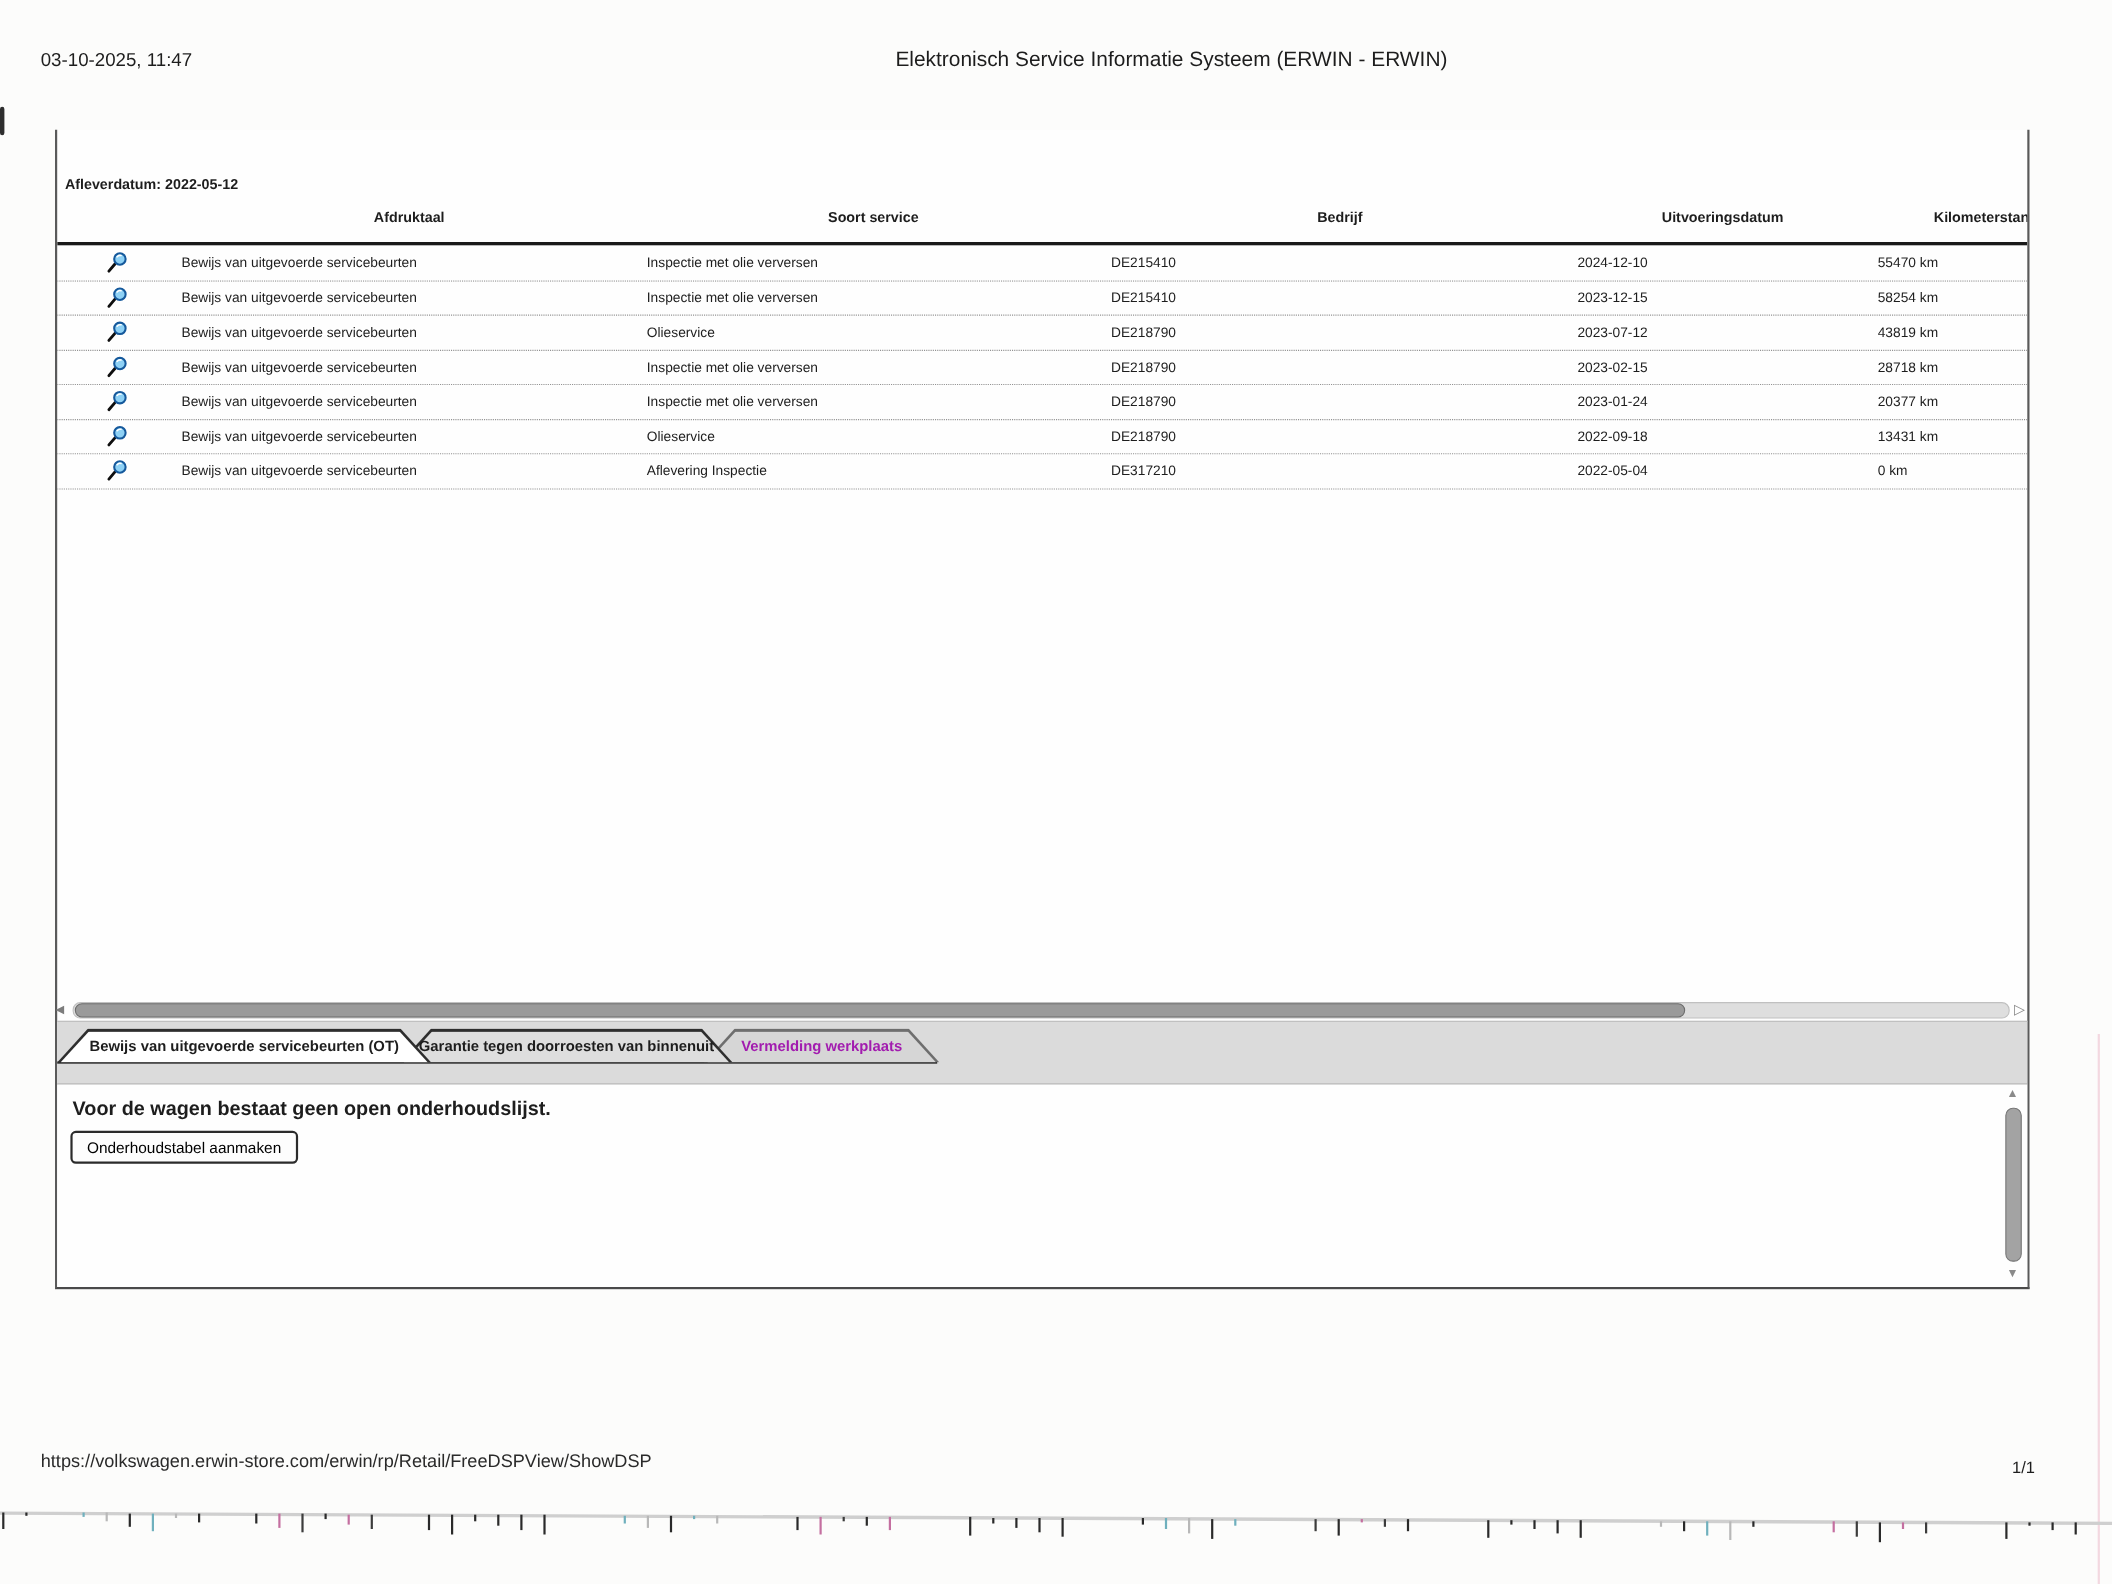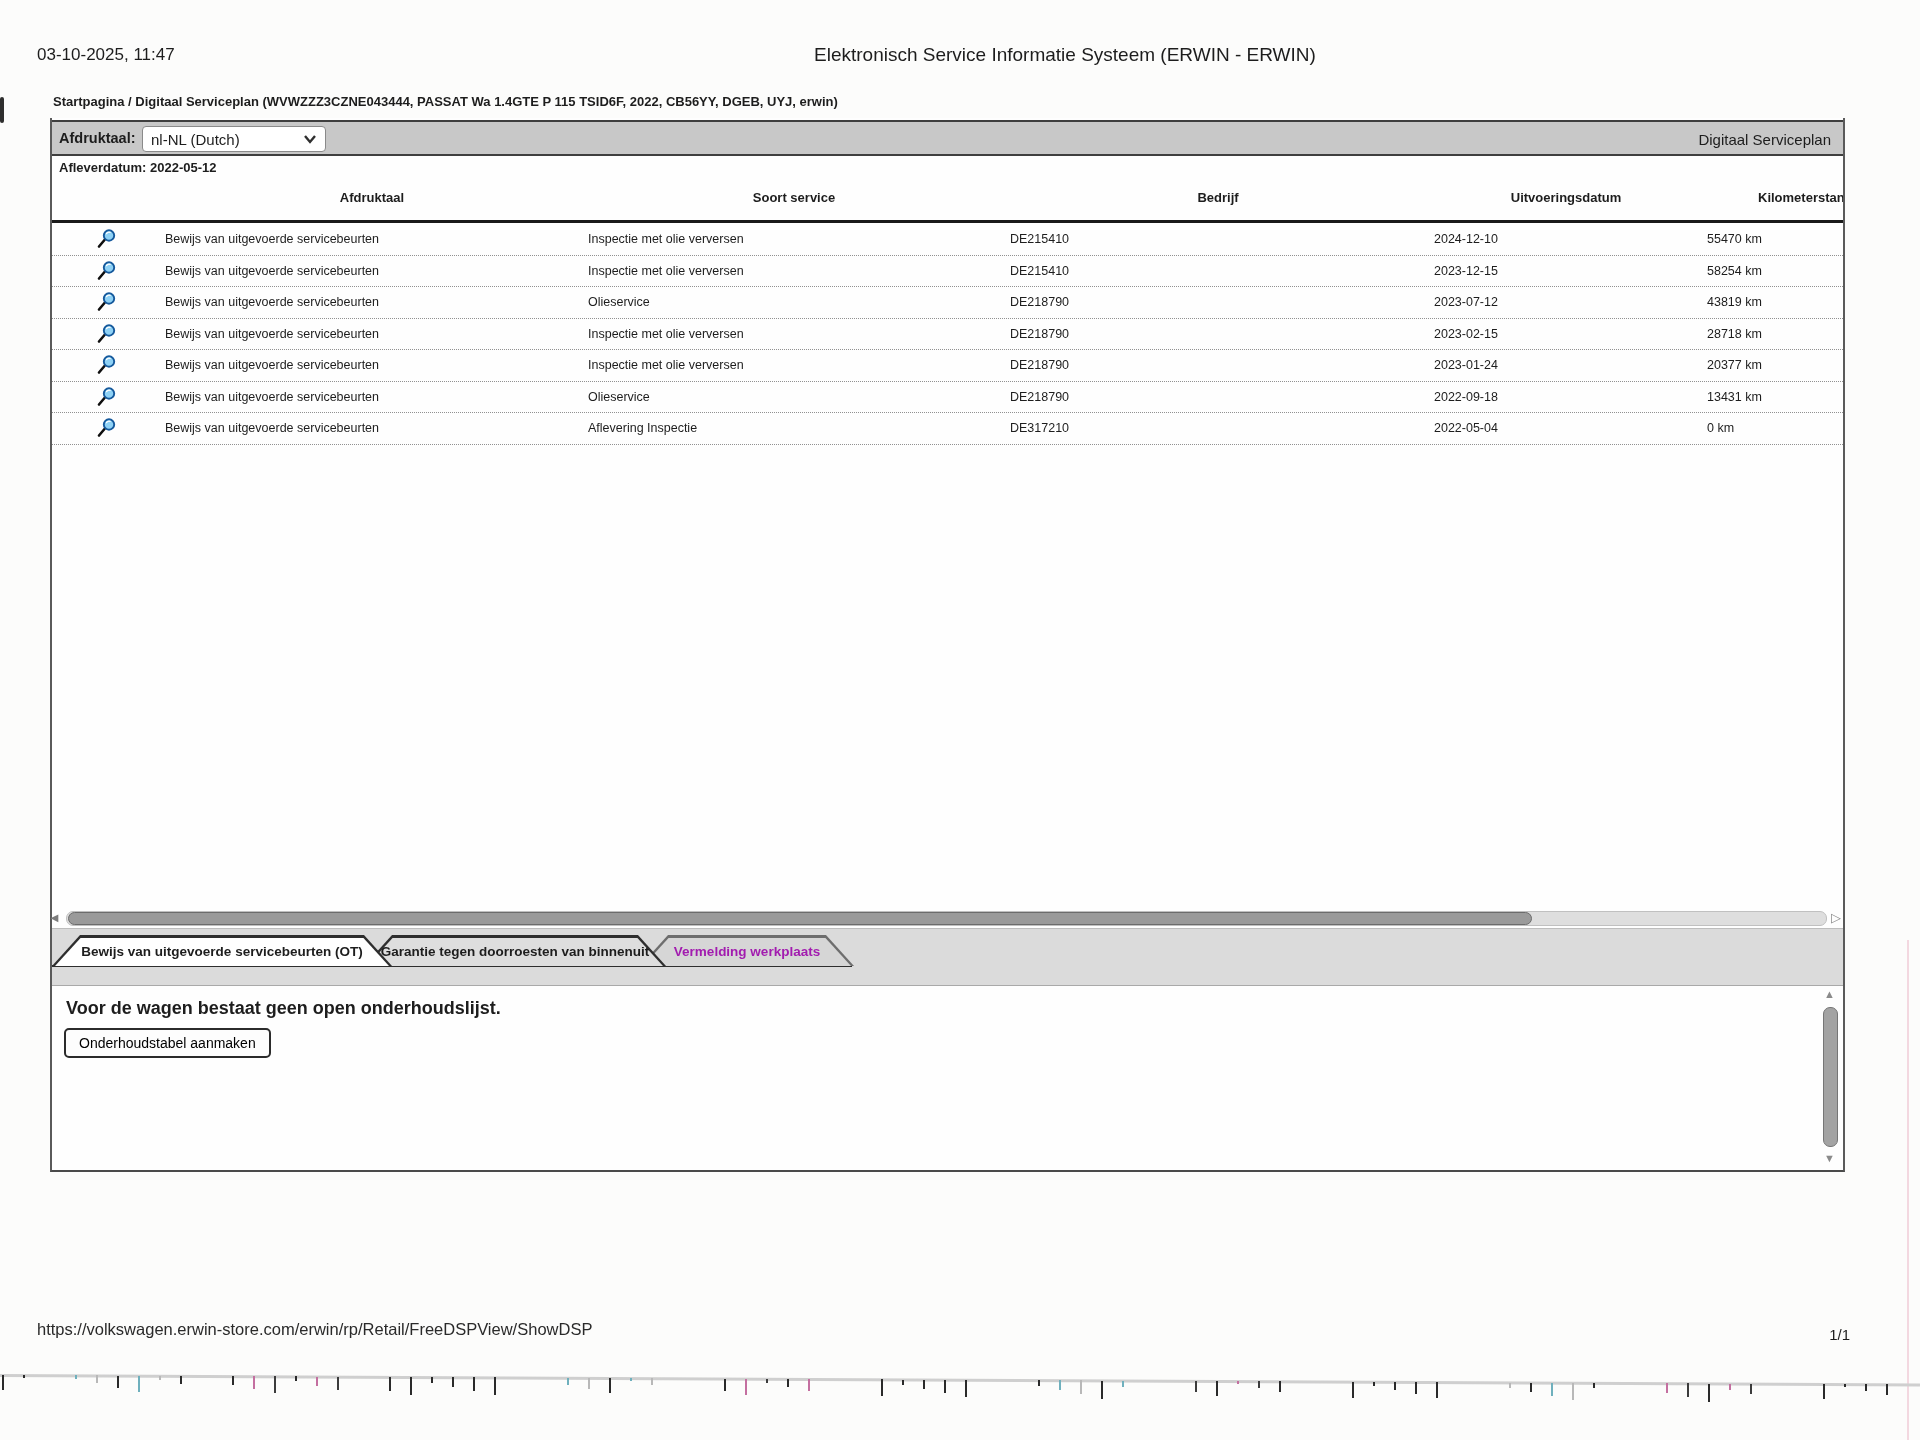--- a/index.html
+++ b/index.html
@@ -69,34 +69,23 @@
   .tick{position:absolute;width:1.6px;}
   .mag{display:block;}
 </style>
 </head>
 <body>
 
 <div class="page">
 
   <div class="abs print-datetime">03-10-2025, 11:47</div>
   <div class="abs page-title">Elektronisch Service Informatie Systeem (ERWIN - ERWIN)</div>
-  <div class="abs breadcrumb">Startpagina / Digitaal Serviceplan (WVWZZZ3CZNE043444, PASSAT Wa 1.4GTE P 115 TSID6F, 2022, CB56YY, DGEB, UYJ, erwin)</div>
 
   <div class="abs panel">
 
-    <div class="abs toolbar">
-      <span class="abs toolbar-label">Afdruktaal:</span>
-      <div class="abs select">
-        <span>nl-NL (Dutch)</span>
-        <svg class="chev" width="14" height="10" viewBox="0 0 14 10">
-            <polyline points="2,2 7,8 12,2" stroke="#2f2f2f" stroke-width="2.4" fill="none"></polyline>
-          </svg>
-      </div>
-      <span class="abs toolbar-right">Digitaal Serviceplan</span>
-    </div>
 
     <span class="abs delivery-date">Afleverdatum: 2022-05-12</span>
 
     <div class="abs table">
       <span class="hdr" style="left:320px">Afdruktaal</span>
       <span class="hdr" style="left:742px">Soort service</span>
       <span class="hdr" style="left:1166px">Bedrijf</span>
       <span class="hdr" style="left:1514px">Uitvoeringsdatum</span>
       <span class="hdr km" style="left:1706px">Kilometerstand</span>
       <div class="hdr-line"></div>

